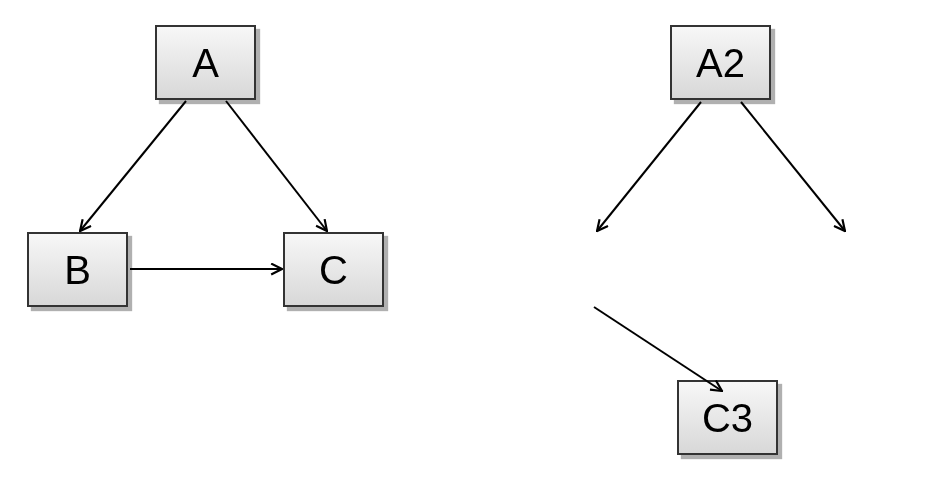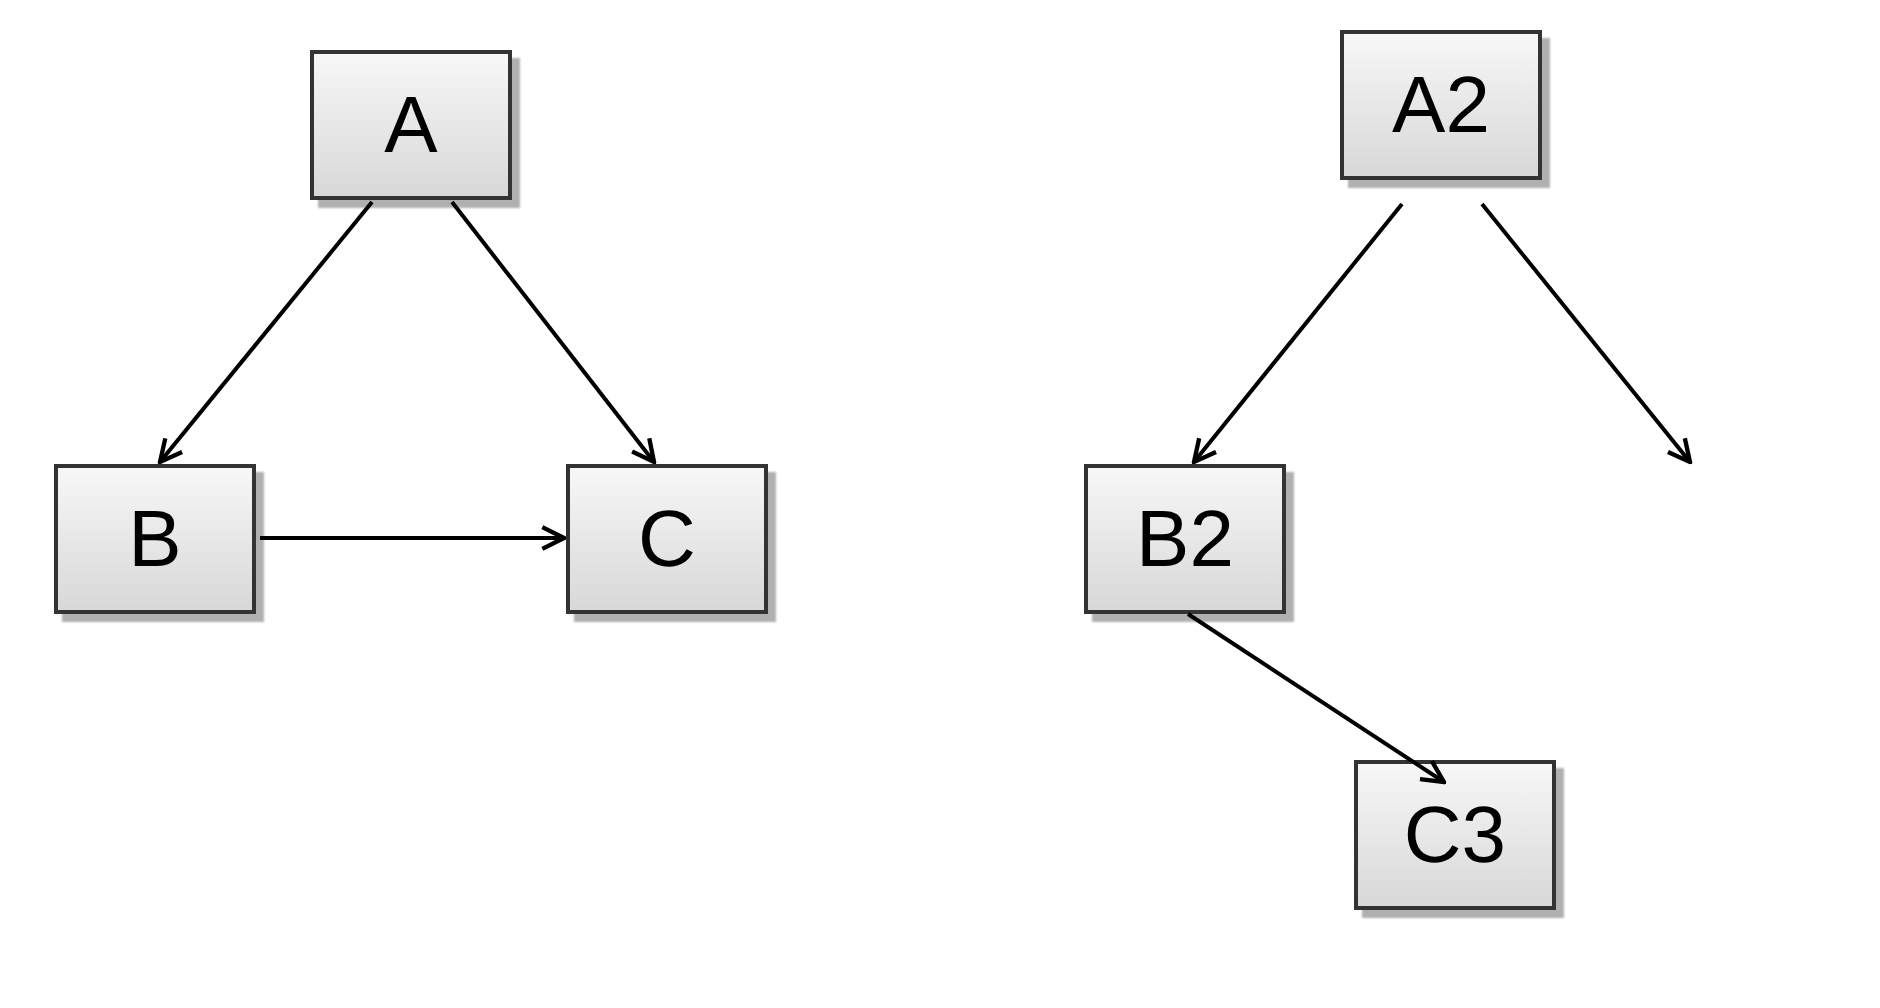--- a/index.html
+++ b/index.html
@@ -47,22 +47,21 @@
 </style>
 </head>
 <body>
 
 <div class="canvas">
 
   <div class="node" style="left:155px; top:25px;">A</div>
   <div class="node" style="left:27px; top:232px;">B</div>
   <div class="node" style="left:283px; top:232px;">C</div>
 
-  <div class="node" style="left:670px; top:15px;">A2</div>
-  <div class="node" style="left:542px; top:232px;">B2</div>
+  <div class="node" style="left:670px; top:25px;">A2</div>
   <div class="node" style="left:677px; top:380px;">C3</div>
 
   <svg class="edges" viewBox="0 0 940 504" xmlns="http://www.w3.org/2000/svg">
     <defs>
       <marker id="arrowOpen" viewBox="0 0 12 12" refX="11" refY="6" markerWidth="13" markerHeight="13" markerUnits="userSpaceOnUse" orient="auto">
         <path d="M1,1 L11,6 L1,11" fill="none" stroke="#000000" stroke-width="2"></path>
       </marker>
     </defs>
 
     <line x1="186" y1="101" x2="80" y2="231" marker-end="url(#arrowOpen)"></line>

